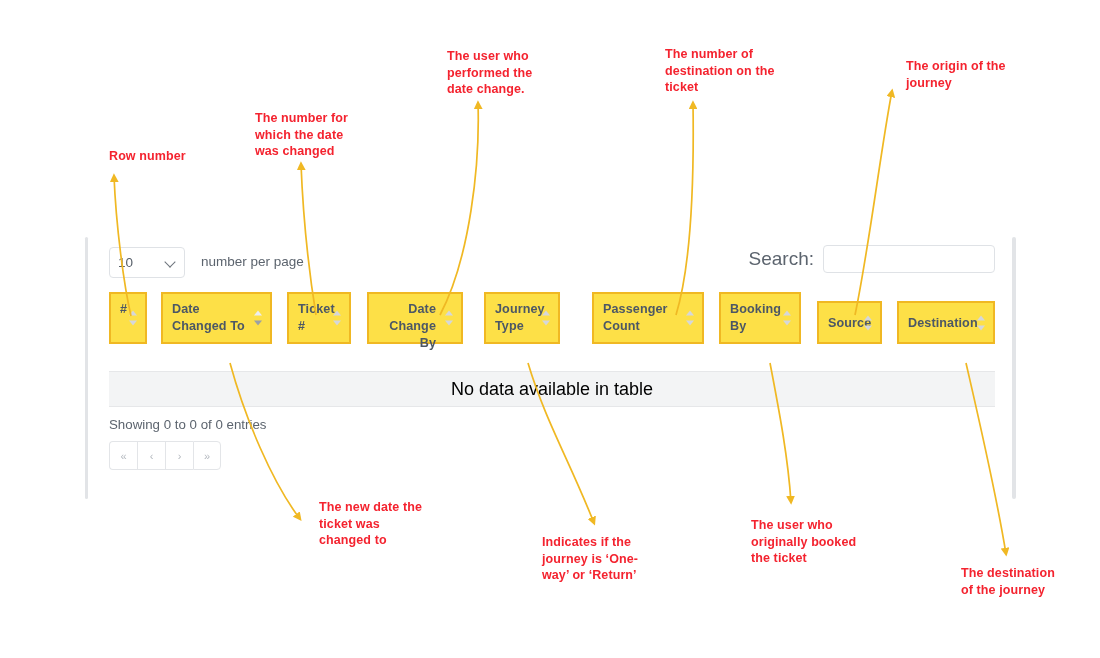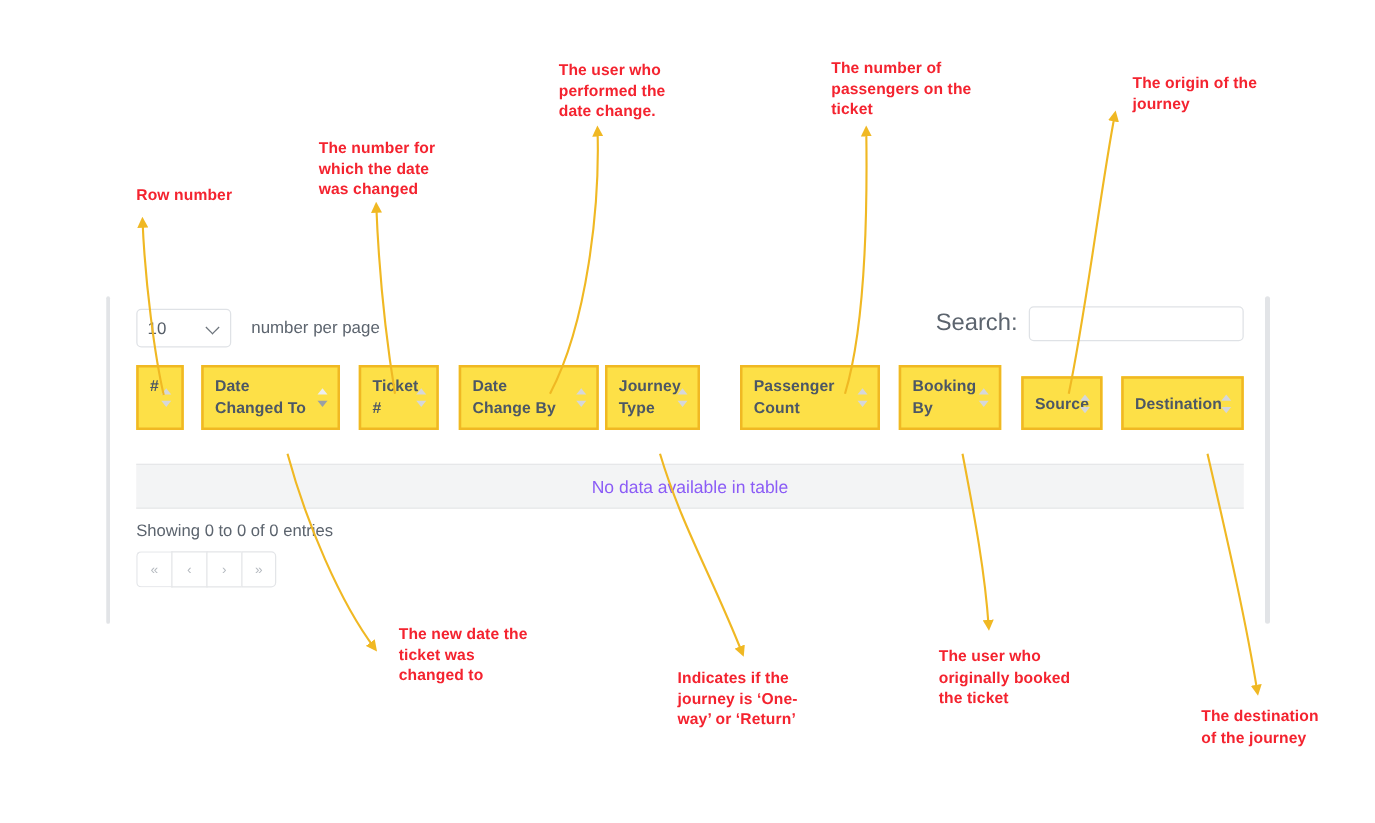--- a/index.html
+++ b/index.html
@@ -183,22 +183,22 @@
     height: 36px;
     background: #f3f4f5;
     border-top: 1px solid #e6e7e9;
     border-bottom: 1px solid #e6e7e9;
     box-sizing: border-box;
     display: flex;
     align-items: center;
     justify-content: center;
   }
   .empty-row span {
-    font-size: 14px;
-    color: #8b5cf6;
+    font-size: 18px;
+    color: #000000;
   }
 
   
   .tfoot {
     position: absolute;
     left: 0px;
     top: 180px;
     width: 886px;
   }
   .showing {
@@ -271,21 +271,21 @@
         </div>
 
         <div class="th" style="left:178px;width:64px;">
           <div class="th-text">Ticket #</div>
           <span class="sorter">
               <i class="up"></i>
               <i class="dn"></i>
             </span>
         </div>
 
-        <div class="th" style="left:258px;width:112px;">
+        <div class="th" style="left:258px;width:96px;text-align:right;">
           <div class="th-text">Date Change By</div>
           <span class="sorter">
               <i class="up"></i>
               <i class="dn"></i>
             </span>
         </div>
 
         <div class="th" style="left:375px;width:76px;">
           <div class="th-text">Journey Type</div>
           <span class="sorter">
@@ -382,21 +382,21 @@
 
   <div class="anno-label" style="left:447px; top:48px;">The user who
 performed the
 date change.</div>
 
   <div class="anno-label" style="left:542px; top:534px;">Indicates if the
 journey is ‘One-
 way’ or ‘Return’</div>
 
   <div class="anno-label" style="left:665px; top:46px;">The number of
-passengers on the
+destination on the
 ticket</div>
 
   <div class="anno-label" style="left:751px; top:517px;">The user who
 originally booked
 the ticket</div>
 
   <div class="anno-label" style="left:961px; top:565px;">The destination
 of the journey</div>
 
   <div class="anno-label" style="left:906px; top:58px;">The origin of the

